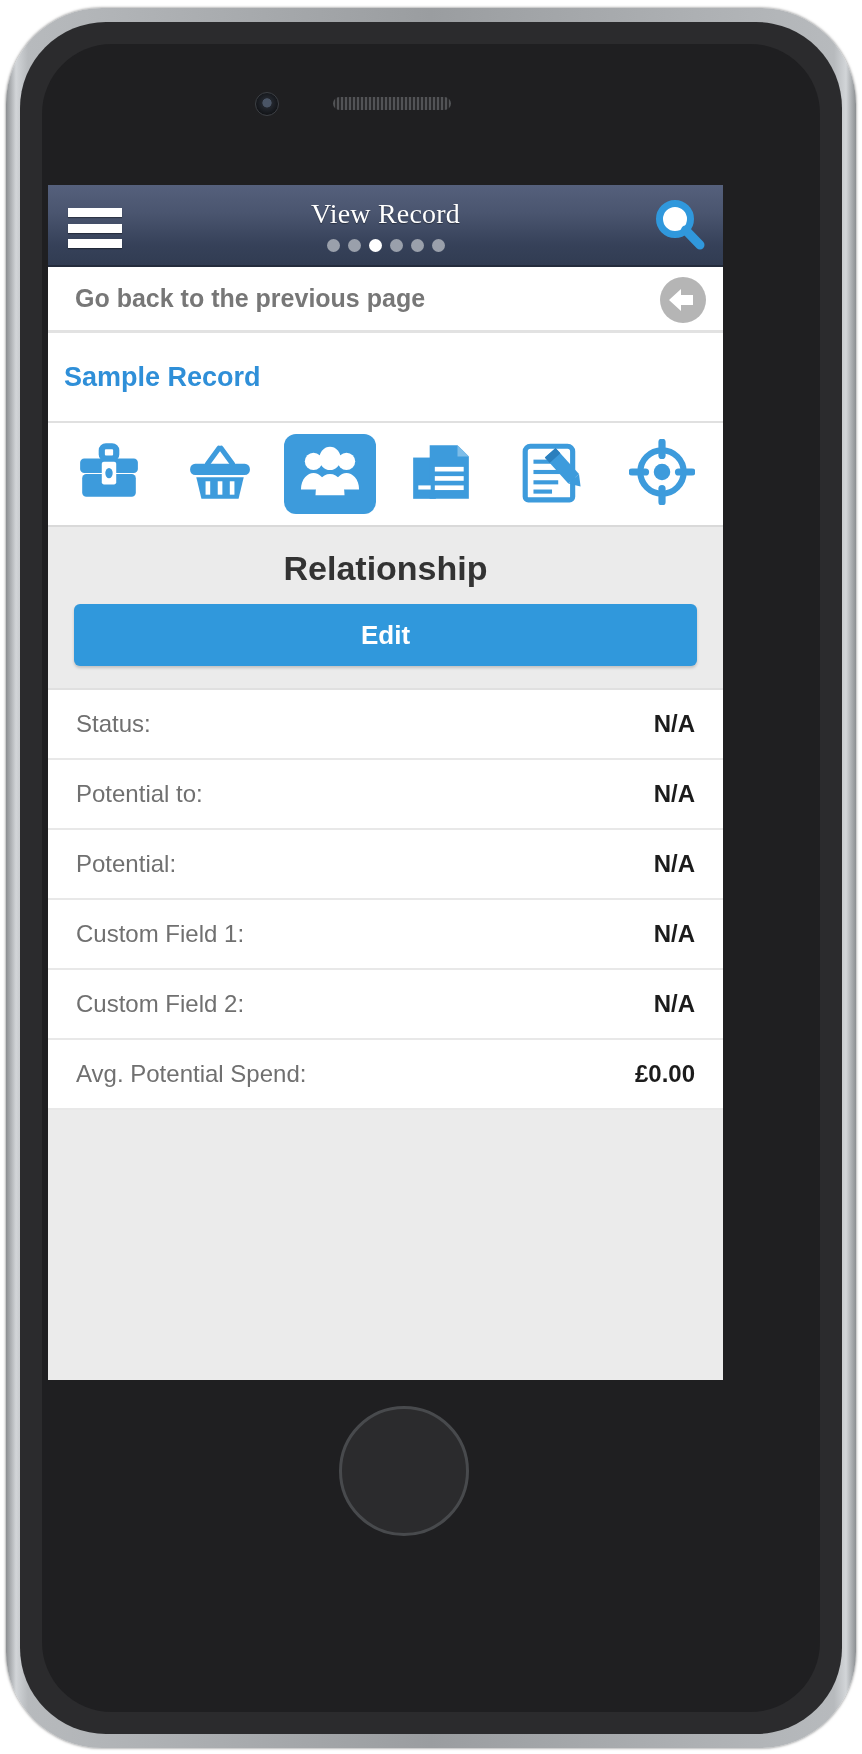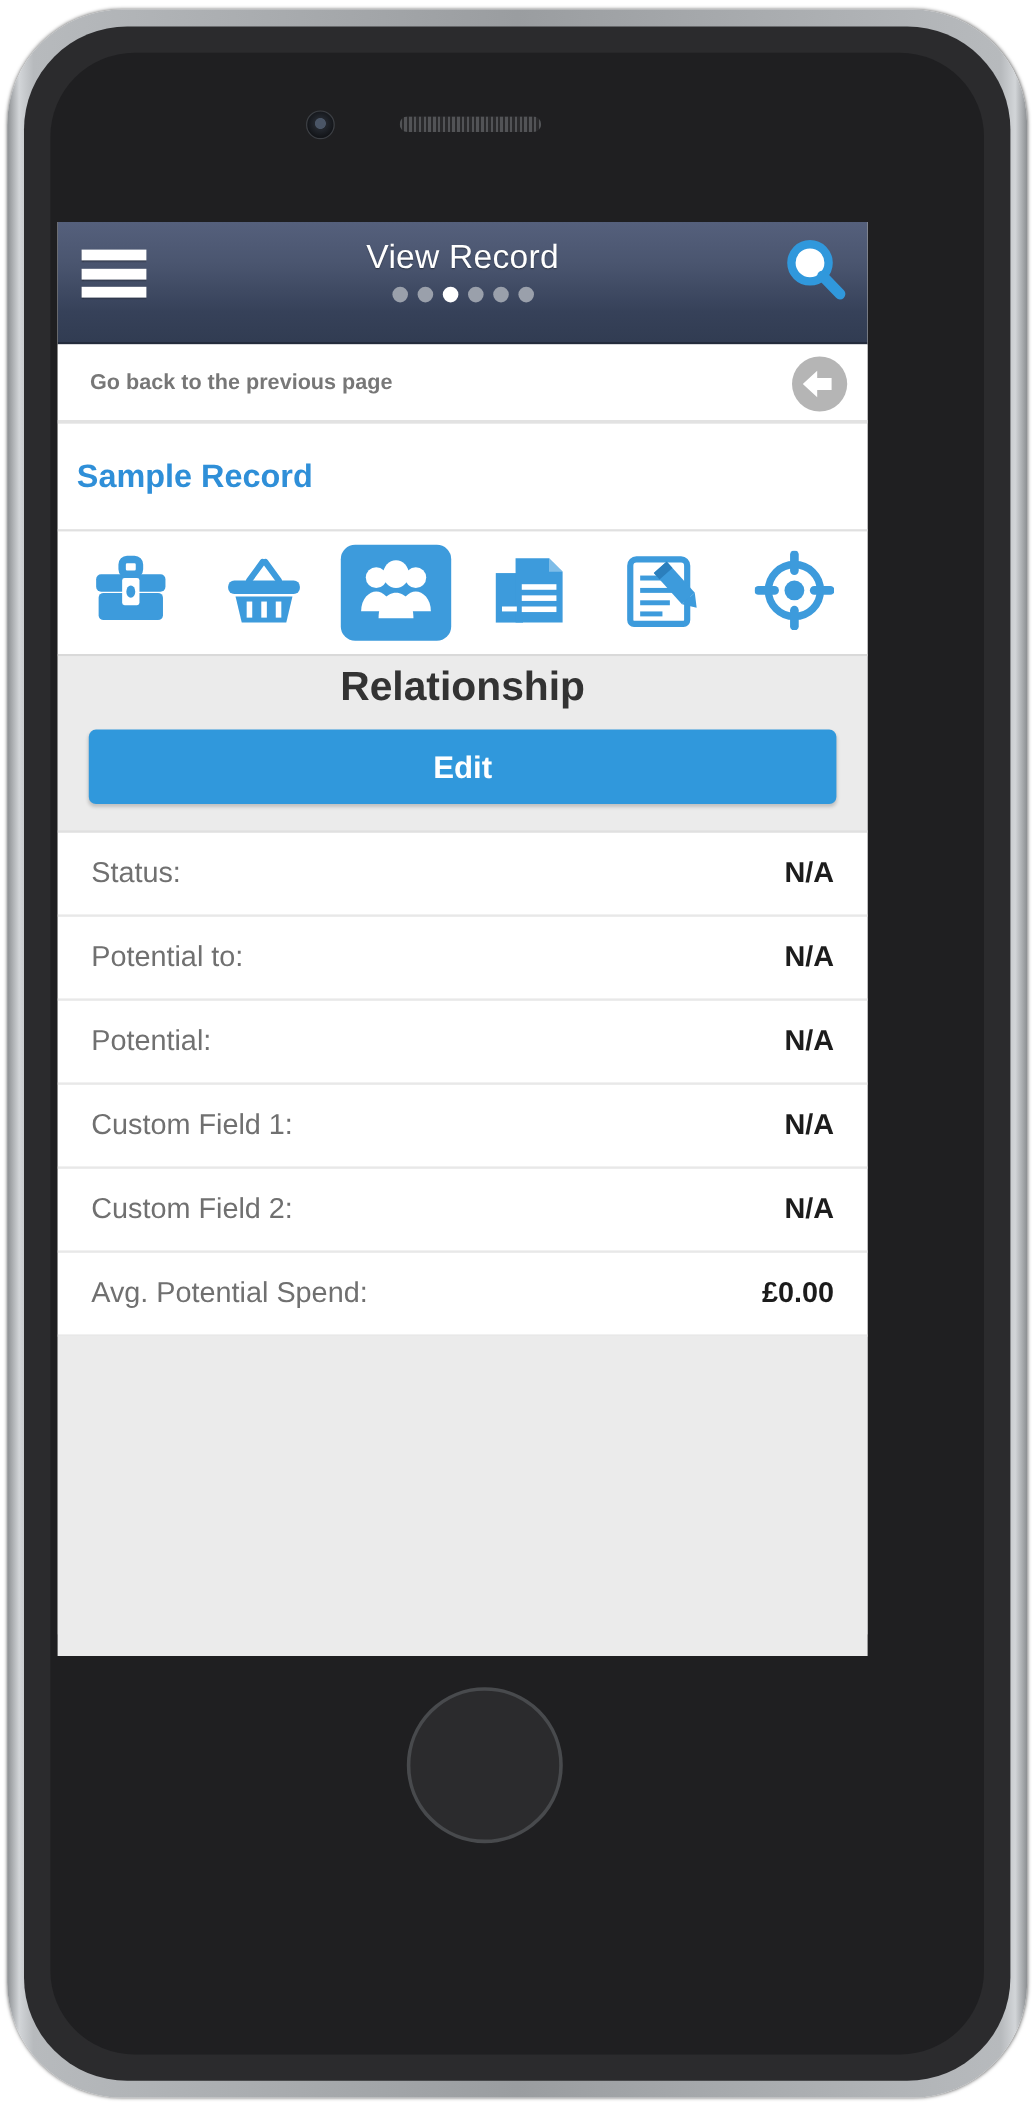--- a/index.html
+++ b/index.html
@@ -69,23 +69,24 @@
     position: absolute;
     left: 48px; top: 185px;
     width: 675px; height: 1195px;
     background: #ebebeb;
     overflow: hidden;
   }
 
   
   .topbar {
     position: relative;
-    height: 102px;
+    height: 82px;
     background: linear-gradient(to bottom, #55607c 0%, #4a556f 35%, #364159 75%, #313c52 100%);
     border-bottom: 2px solid #242c3c;
+    font-family: Liberation Serif, serif;
   }
   .hamburger {
     position: absolute;
     left: 20px; top: 23px;
     width: 54px; height: 40px;
     display: flex; flex-direction: column; justify-content: space-between;
     cursor: pointer;
   }
   .hamburger span {
     display: block; height: 9px; width: 100%;
@@ -123,21 +124,21 @@
   
   .backrow {
     position: relative;
     height: 66px;
     background: #ffffff;
     border-bottom: 3px solid #e2e2e2;
     display: flex; align-items: center;
   }
   .backrow-label {
     margin-left: 27px;
-    font-size: 18px;
+    font-size: 25px;
     font-weight: bold;
     color: #777777;
   }
   .back-circle {
     position: absolute;
     right: 16px; top: 9px;
     width: 48px; height: 48px;
     cursor: pointer;
   }
 
@@ -169,21 +170,21 @@
     width: 92px; height: 80px;
     display: flex; align-items: center; justify-content: center;
     border-radius: 12px;
     cursor: pointer;
   }
   .icon-btn.active { background: #3d9bdc; }
 
   
   .section {
     background: #ebebeb;
-    padding: 0 0 22px;
+    padding: 16px 0 22px;
     border-bottom: 2px solid #e0e0e0;
   }
   .section-title {
     text-align: center;
     font-size: 34px;
     font-weight: bold;
     color: #333333;
     padding: 6px 0 16px;
   }
   .edit-btn {

